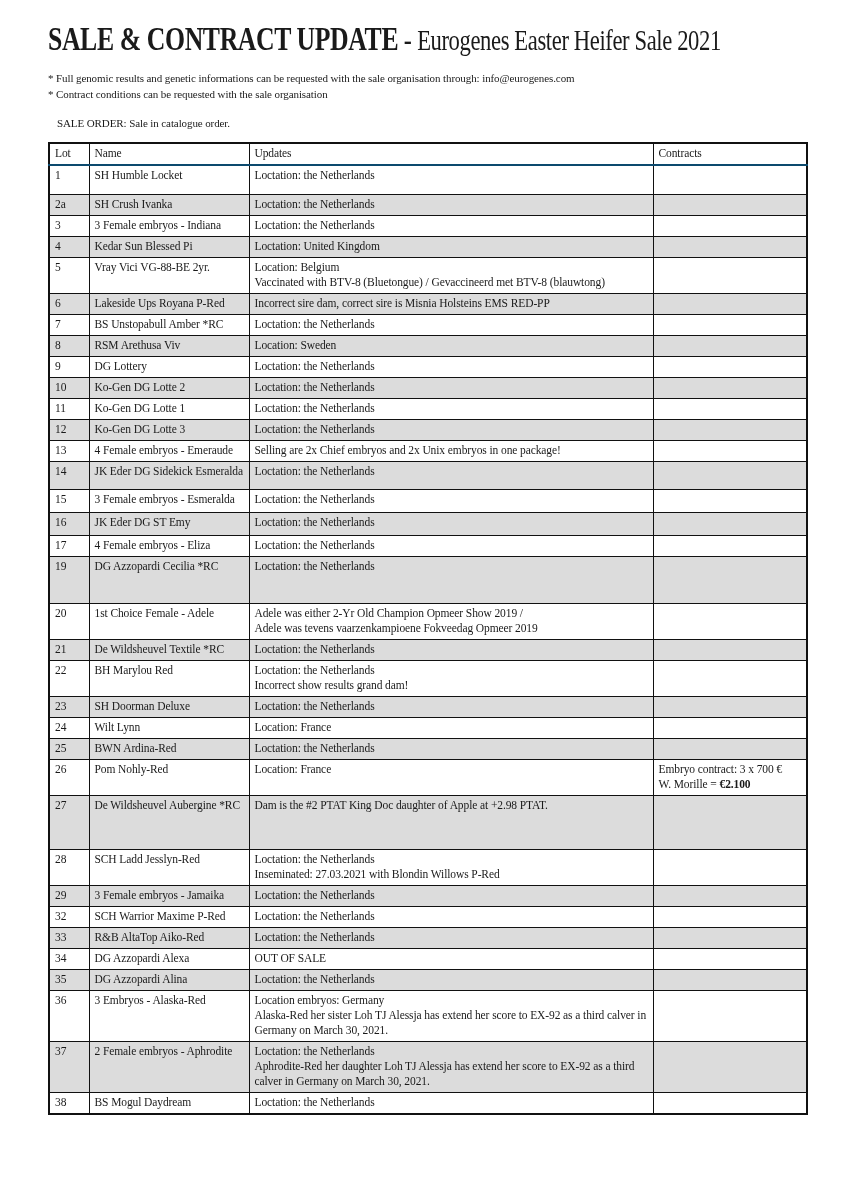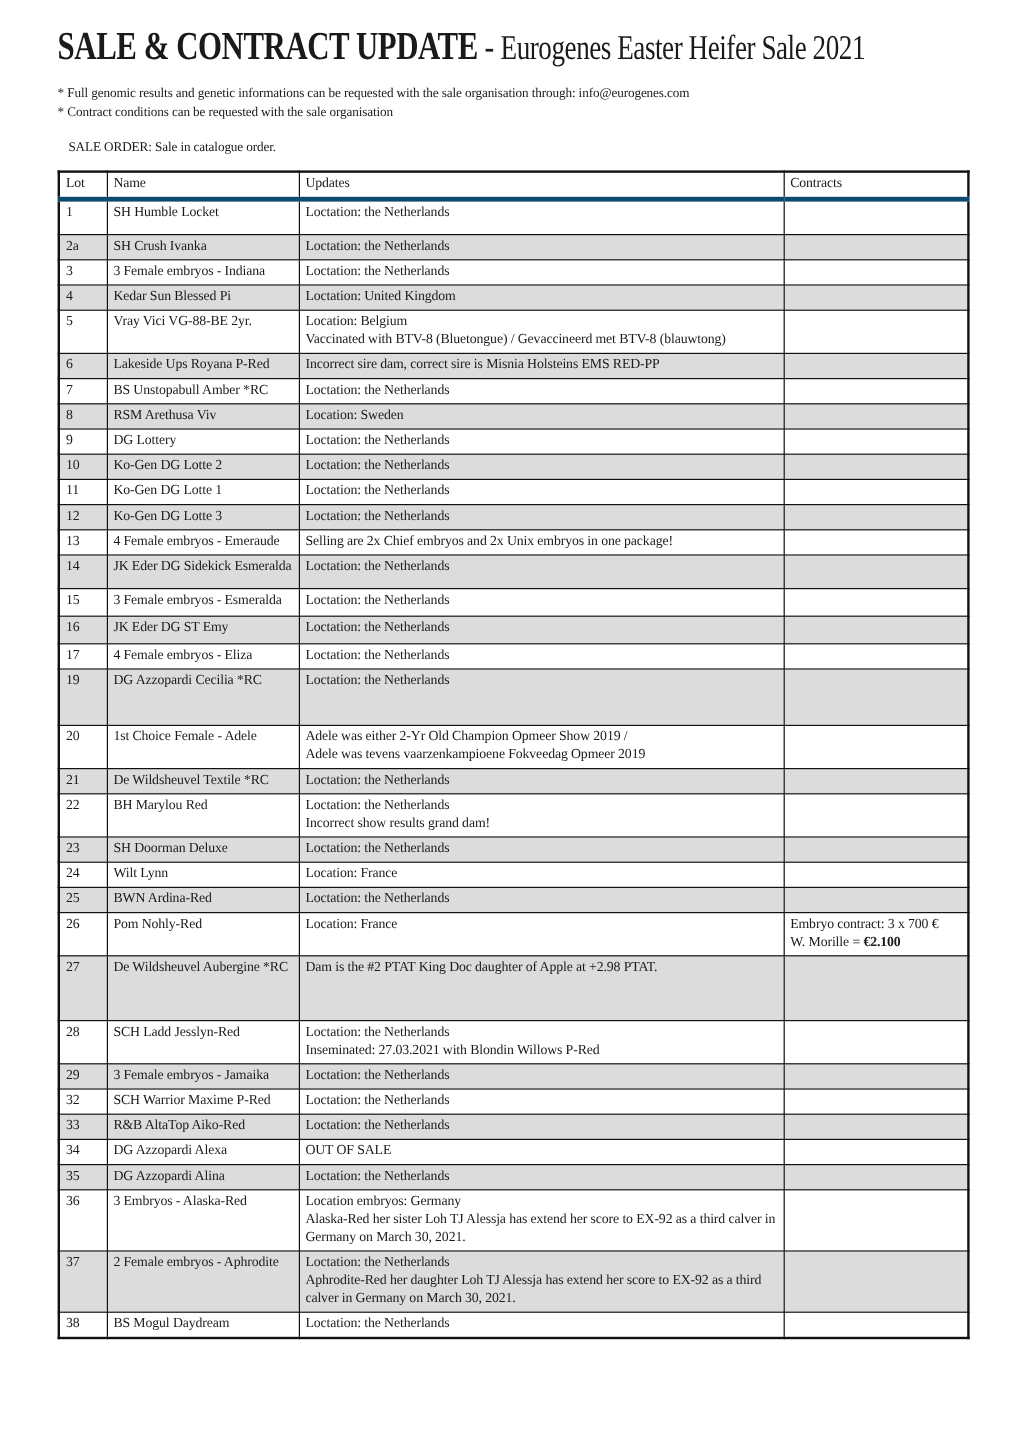--- a/index.html
+++ b/index.html
@@ -47,21 +47,21 @@
     vertical-align:top;
     text-align:left;
     font-size:11.5px;
     line-height:15px;
     font-weight:400;
     padding:2px 4px 3px 5px;
     letter-spacing:-0.1px;
     overflow:hidden;
   }
   .sale-table thead th{
-    border-bottom:4px solid #0c4a6e;
+    border-bottom:2px solid #0c4a6e;
     height:15px;
     background:#ffffff;
   }
   .sale-table tbody tr{background:#ffffff;}
   .sale-table tbody tr:nth-child(even){background:#dcdcdc;}
   .contracts-cell{letter-spacing:0;}
   .contracts-cell .seg-b{font-weight:700;}
   .updates-line,.contracts-line{min-height:15px;}
 </style>
 </head>

